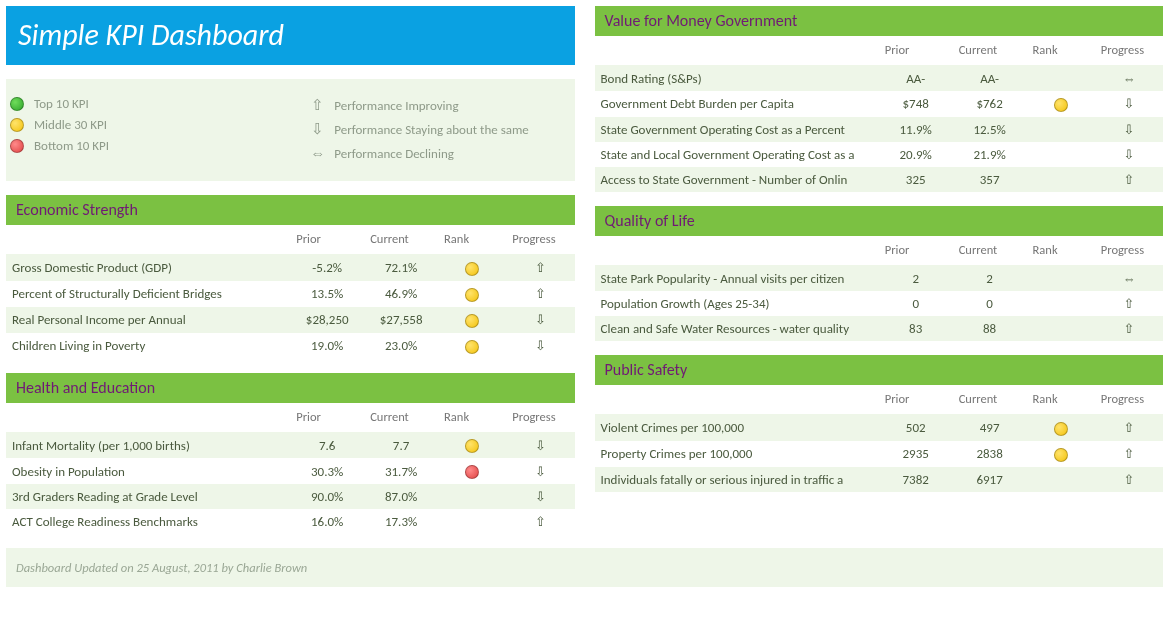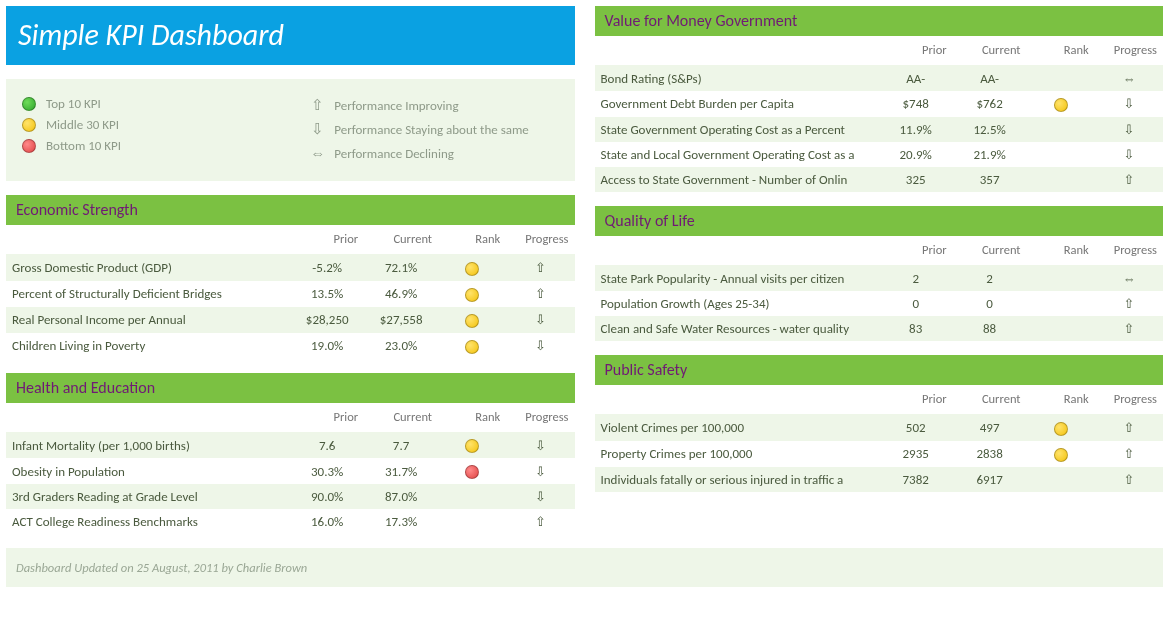--- a/index.html
+++ b/index.html
@@ -25,21 +25,21 @@
     background: #0aa1e2;
     color: #fff;
     font-size: 30px;
     font-weight: 300;
     padding: 10px 12px 12px;
     border-radius: 0;
     font-style: italic;
   }
   .legend-card {
     background: #eef6e8;
-    padding: 14px 16px 16px;
+    padding: 14px 4px 16px;
     display: flex;
     gap: 40px;
     color: #8e9a89;
   }
   .legend-col { flex: 1; }
   .legend-row {
     display: flex;
     align-items: center;
     gap: 10px;
     padding: 3px 0;
@@ -66,21 +66,21 @@
   }
   .panel-table {
     width: 100%;
     border-collapse: collapse;
     table-layout: fixed;
   }
   .panel-table th {
     font-weight: normal;
     color: #777;
     font-size: 12.5px;
-    text-align: right;
+    text-align: left;
     padding: 6px 6px 8px;
     background: #fff;
     border-bottom: 1px solid #eef6e8;
   }
   .panel-table th.metric { text-align:left; width: 50%; }
   .panel-table th.num { width: 13%; }
   .panel-table th.rank { width: 12%; }
   .panel-table th.prog { width: 12%; }
   .panel-table td {
     padding: 5px 6px;

